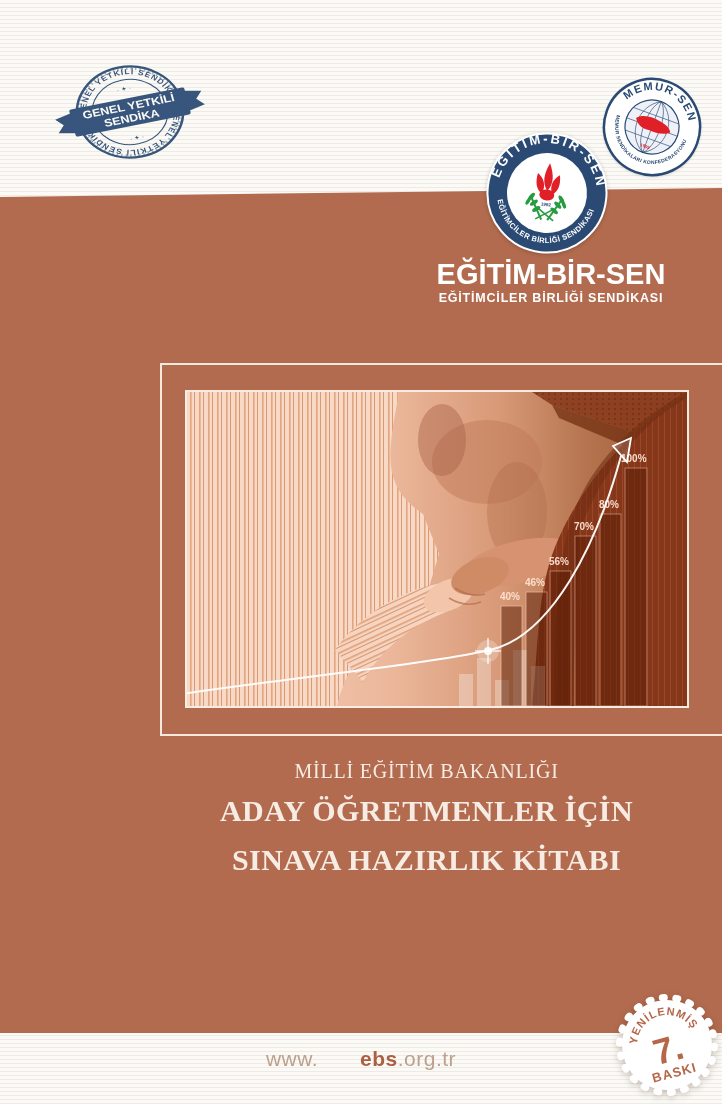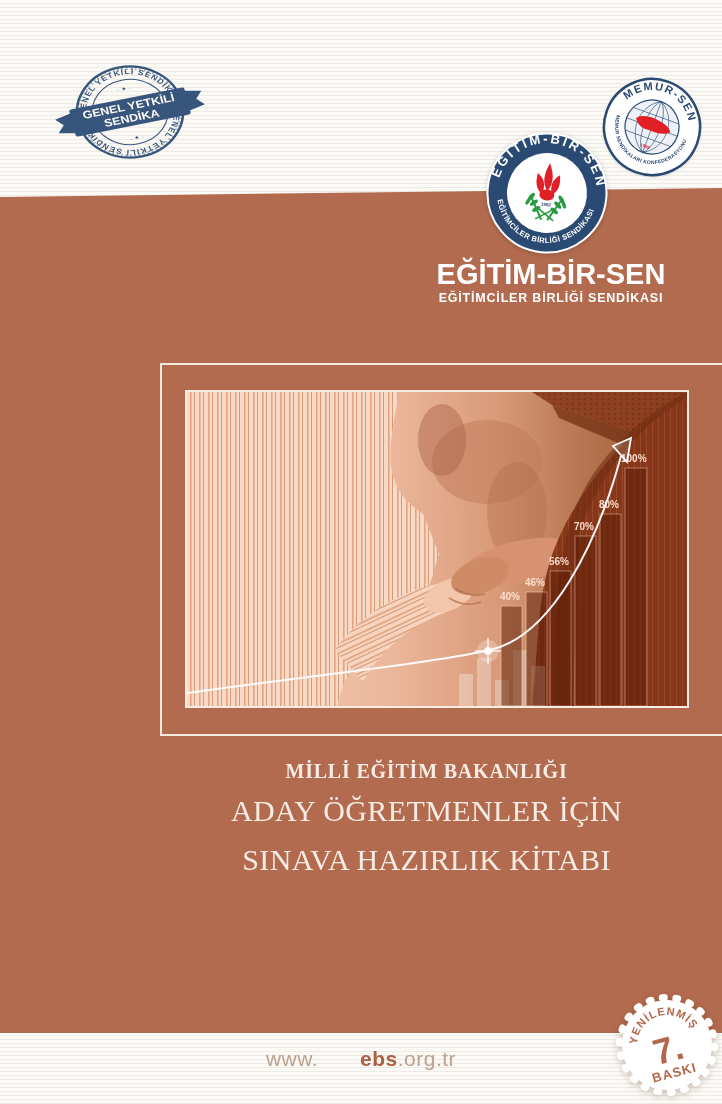--- a/index.html
+++ b/index.html
@@ -24,22 +24,22 @@
   .frame-line{background:#f3e9dd;z-index:2;}
   .fl-top{left:160px;top:363px;width:562px;height:2px;}
   .fl-bottom{left:160px;top:734px;width:562px;height:2px;}
   .fl-left{left:160px;top:363px;width:2px;height:373px;}
 
   .photo{left:185px;top:390px;width:504px;height:318px;z-index:2;
          border:2px solid #f6ece2;box-sizing:border-box;background:#e8ad8d;}
   .photo svg{display:block;}
 
   .title-block{left:131px;top:758px;width:591px;text-align:center;color:#f7ece4;z-index:3;}
-  .title-kicker{font-size:20px;font-weight:700;letter-spacing:.8px;line-height:26px;}
-  .title-main{font-size:30px;font-weight:400;letter-spacing:.4px;line-height:37px;margin-top:8px;}
+  .title-kicker{font-size:20px;font-weight:400;letter-spacing:.8px;line-height:26px;}
+  .title-main{font-size:30px;font-weight:700;letter-spacing:.4px;line-height:37px;margin-top:8px;}
 
   .footer-url{left:0;top:1047px;width:722px;text-align:center;font-size:21px;z-index:3;letter-spacing:.5px;}
   .url-light{color:#bda08e;font-weight:400;}
   .url-bold{color:#ad5f43;font-weight:700;margin-left:42px;}
 
   .edition{left:612px;top:990px;z-index:4;filter:drop-shadow(0 2px 3px rgba(60,20,5,.25));}
 
   svg text{font-family:"Liberation Sans",sans-serif;}
 </style>
 </head>

